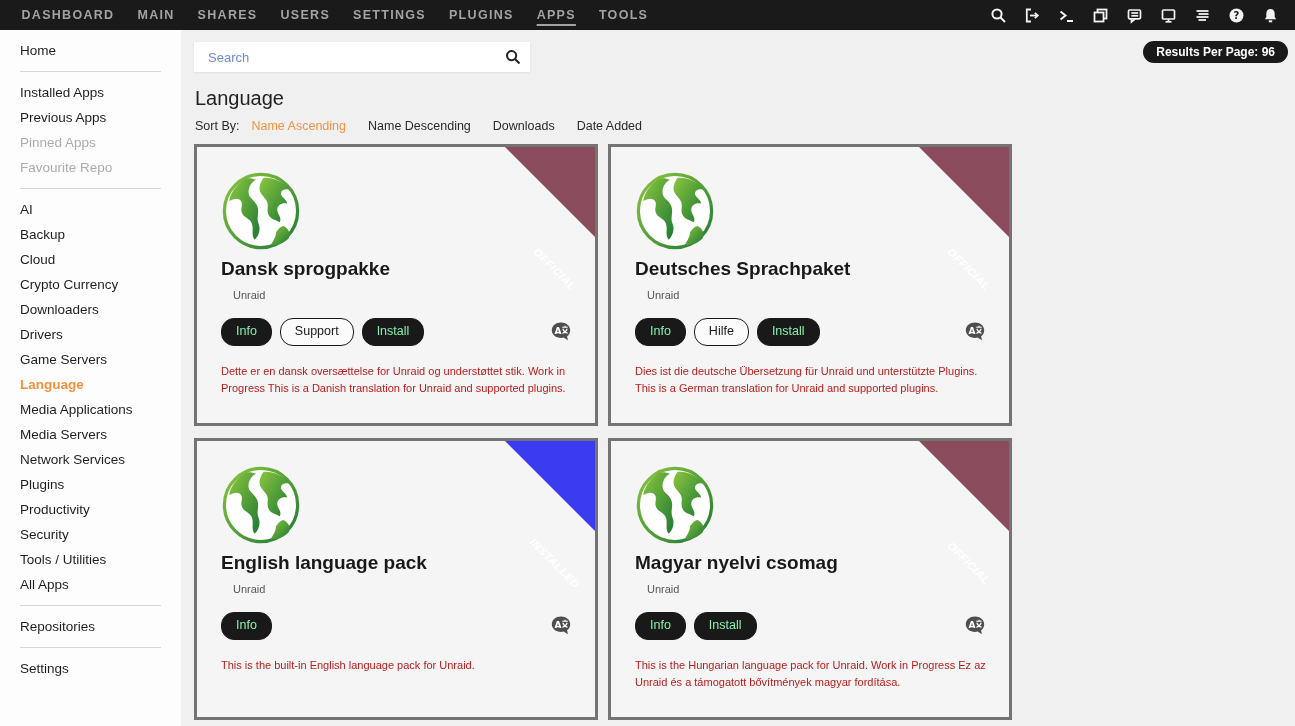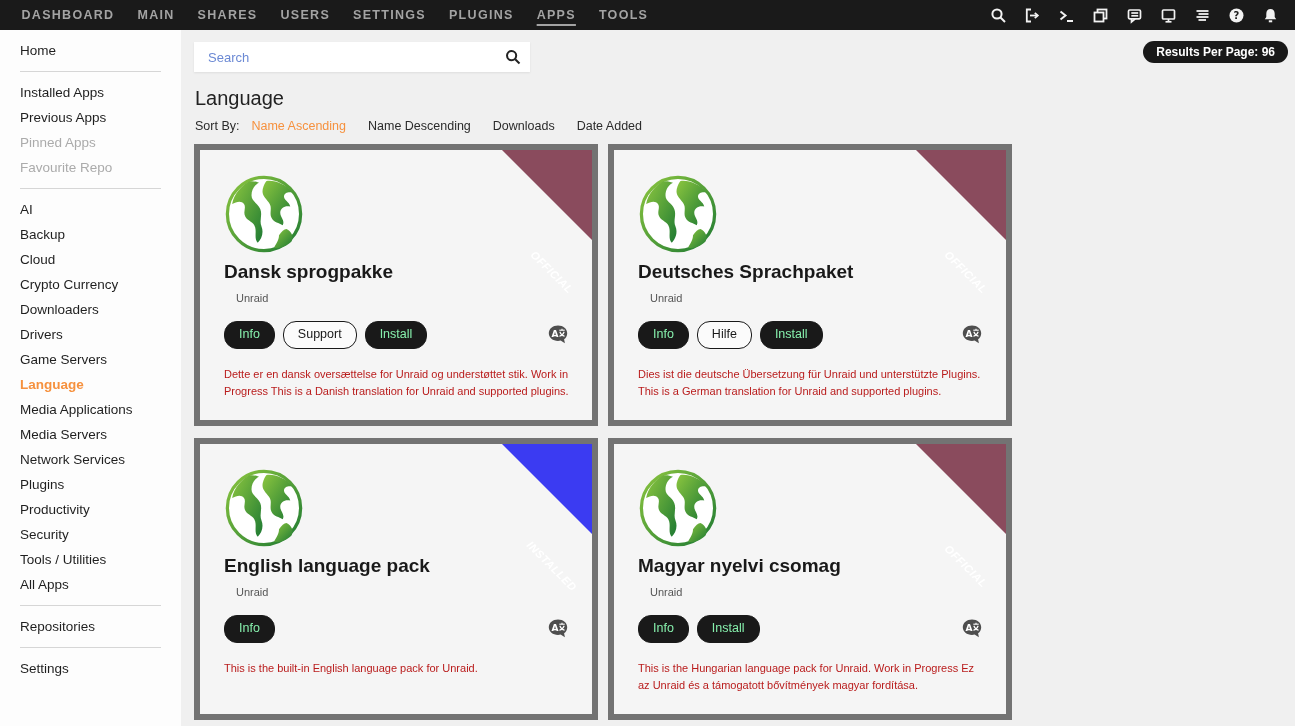--- a/index.html
+++ b/index.html
@@ -41,21 +41,21 @@
 
   .page-title { font-size:20px; font-weight:normal; color:#222; margin:15px 0 0 1px; }
   .sort-row { display:flex; align-items:center; margin:9px 0 0 1px; font-size:12.5px; color:#2b2b2b; }
   .sort-label { margin-right:12px; }
   .sort-opt { margin-right:22px; cursor:pointer; color:#2b2b2b; text-decoration:none; }
   .sort-opt.active { color:#f6913e; }
 
   
   .cards { margin-top:11px; display:grid; grid-template-columns:404px 404px; gap:12px 10px; }
   .card { position:relative; width:404px; height:282px; background:#f5f5f5;
-    border:6px solid #737373; overflow:hidden; padding:24px 20px 8px 24px; }
+    border:3px solid #737373; overflow:hidden; padding:24px 20px 8px 24px; }
   .ribbon { position:absolute; top:0; right:0; width:0; height:0;
     border-top:90px solid #8a4b5d; border-left:90px solid transparent; }
   .ribbon.installed { border-top-color:#3b3bf2; }
   .ribbon-text { position:absolute; top:26px; right:-10px; width:100px; text-align:center;
     transform:rotate(45deg); color:#fff; font-size:11px; font-weight:bold; font-style:italic;
     letter-spacing:.5px; }
   .globe-svg { width:80px; height:80px; display:block; cursor:pointer; }
   .card-title { font-size:19px; font-weight:bold; color:#191919; margin-top:7px; cursor:pointer; }
   .card-author { font-size:11px; color:#555; margin-top:9px;margin-left:12px; }
   .card-actions { display:flex; align-items:center; margin-top:17px; gap:8px; }

